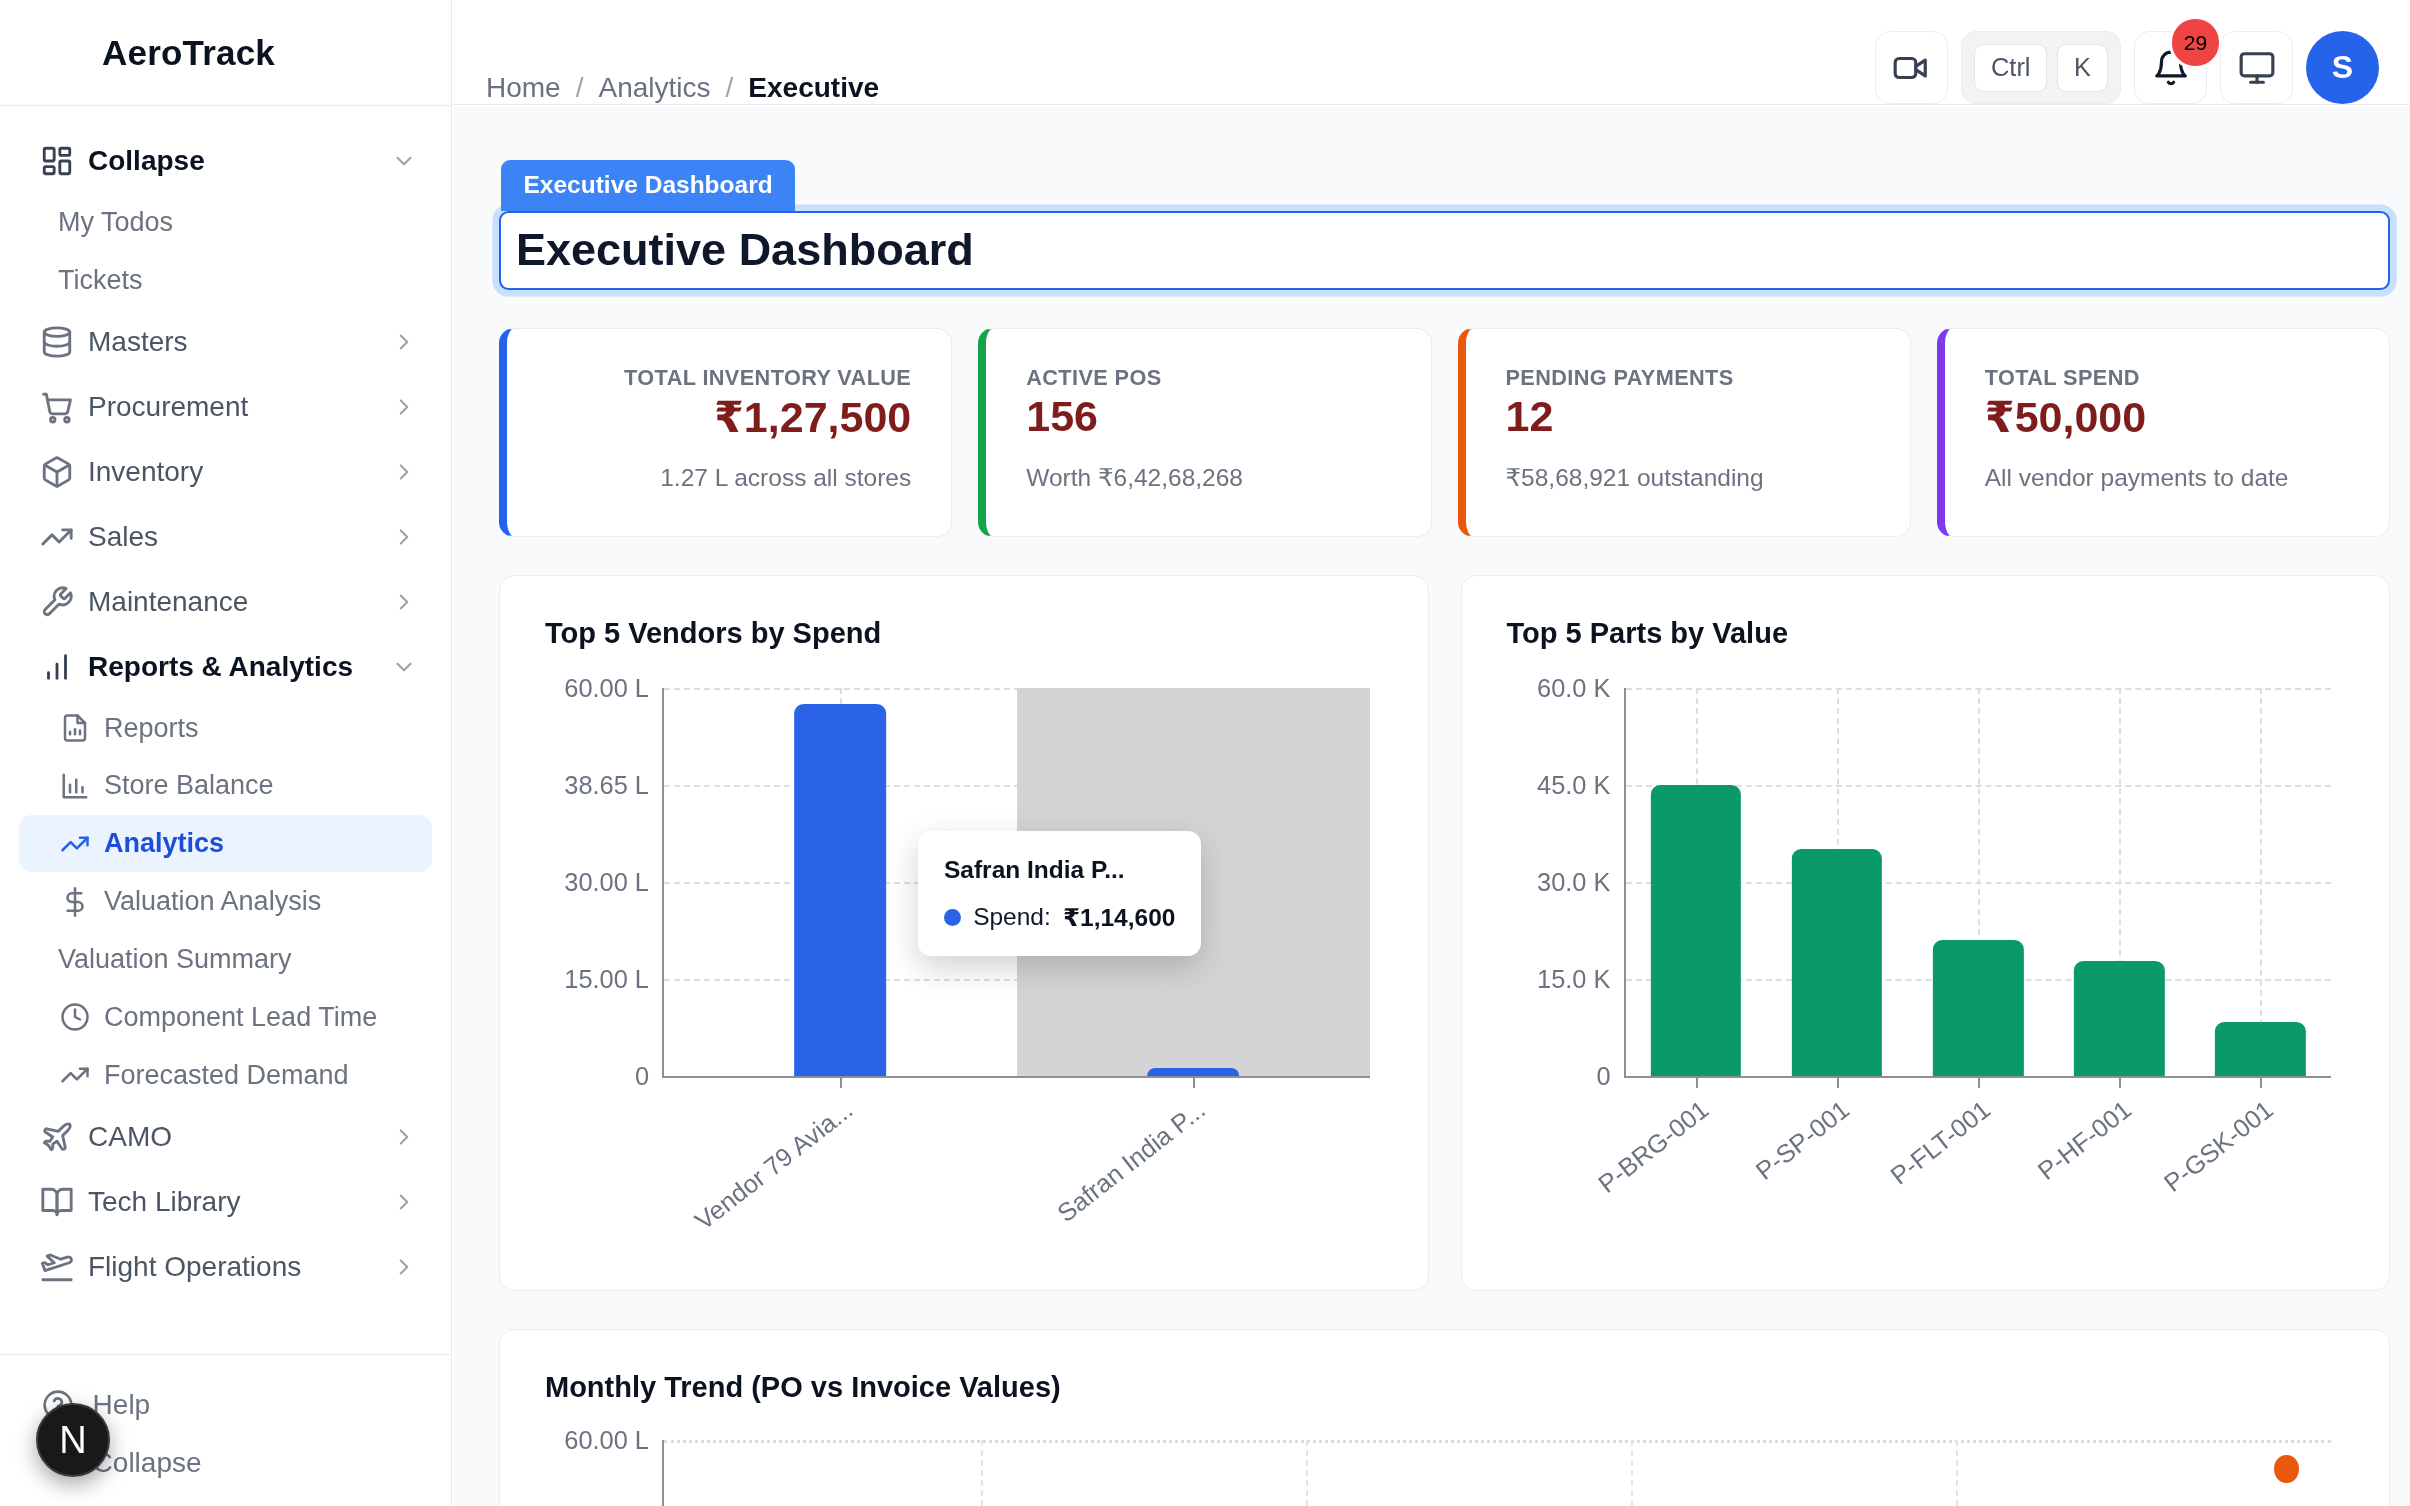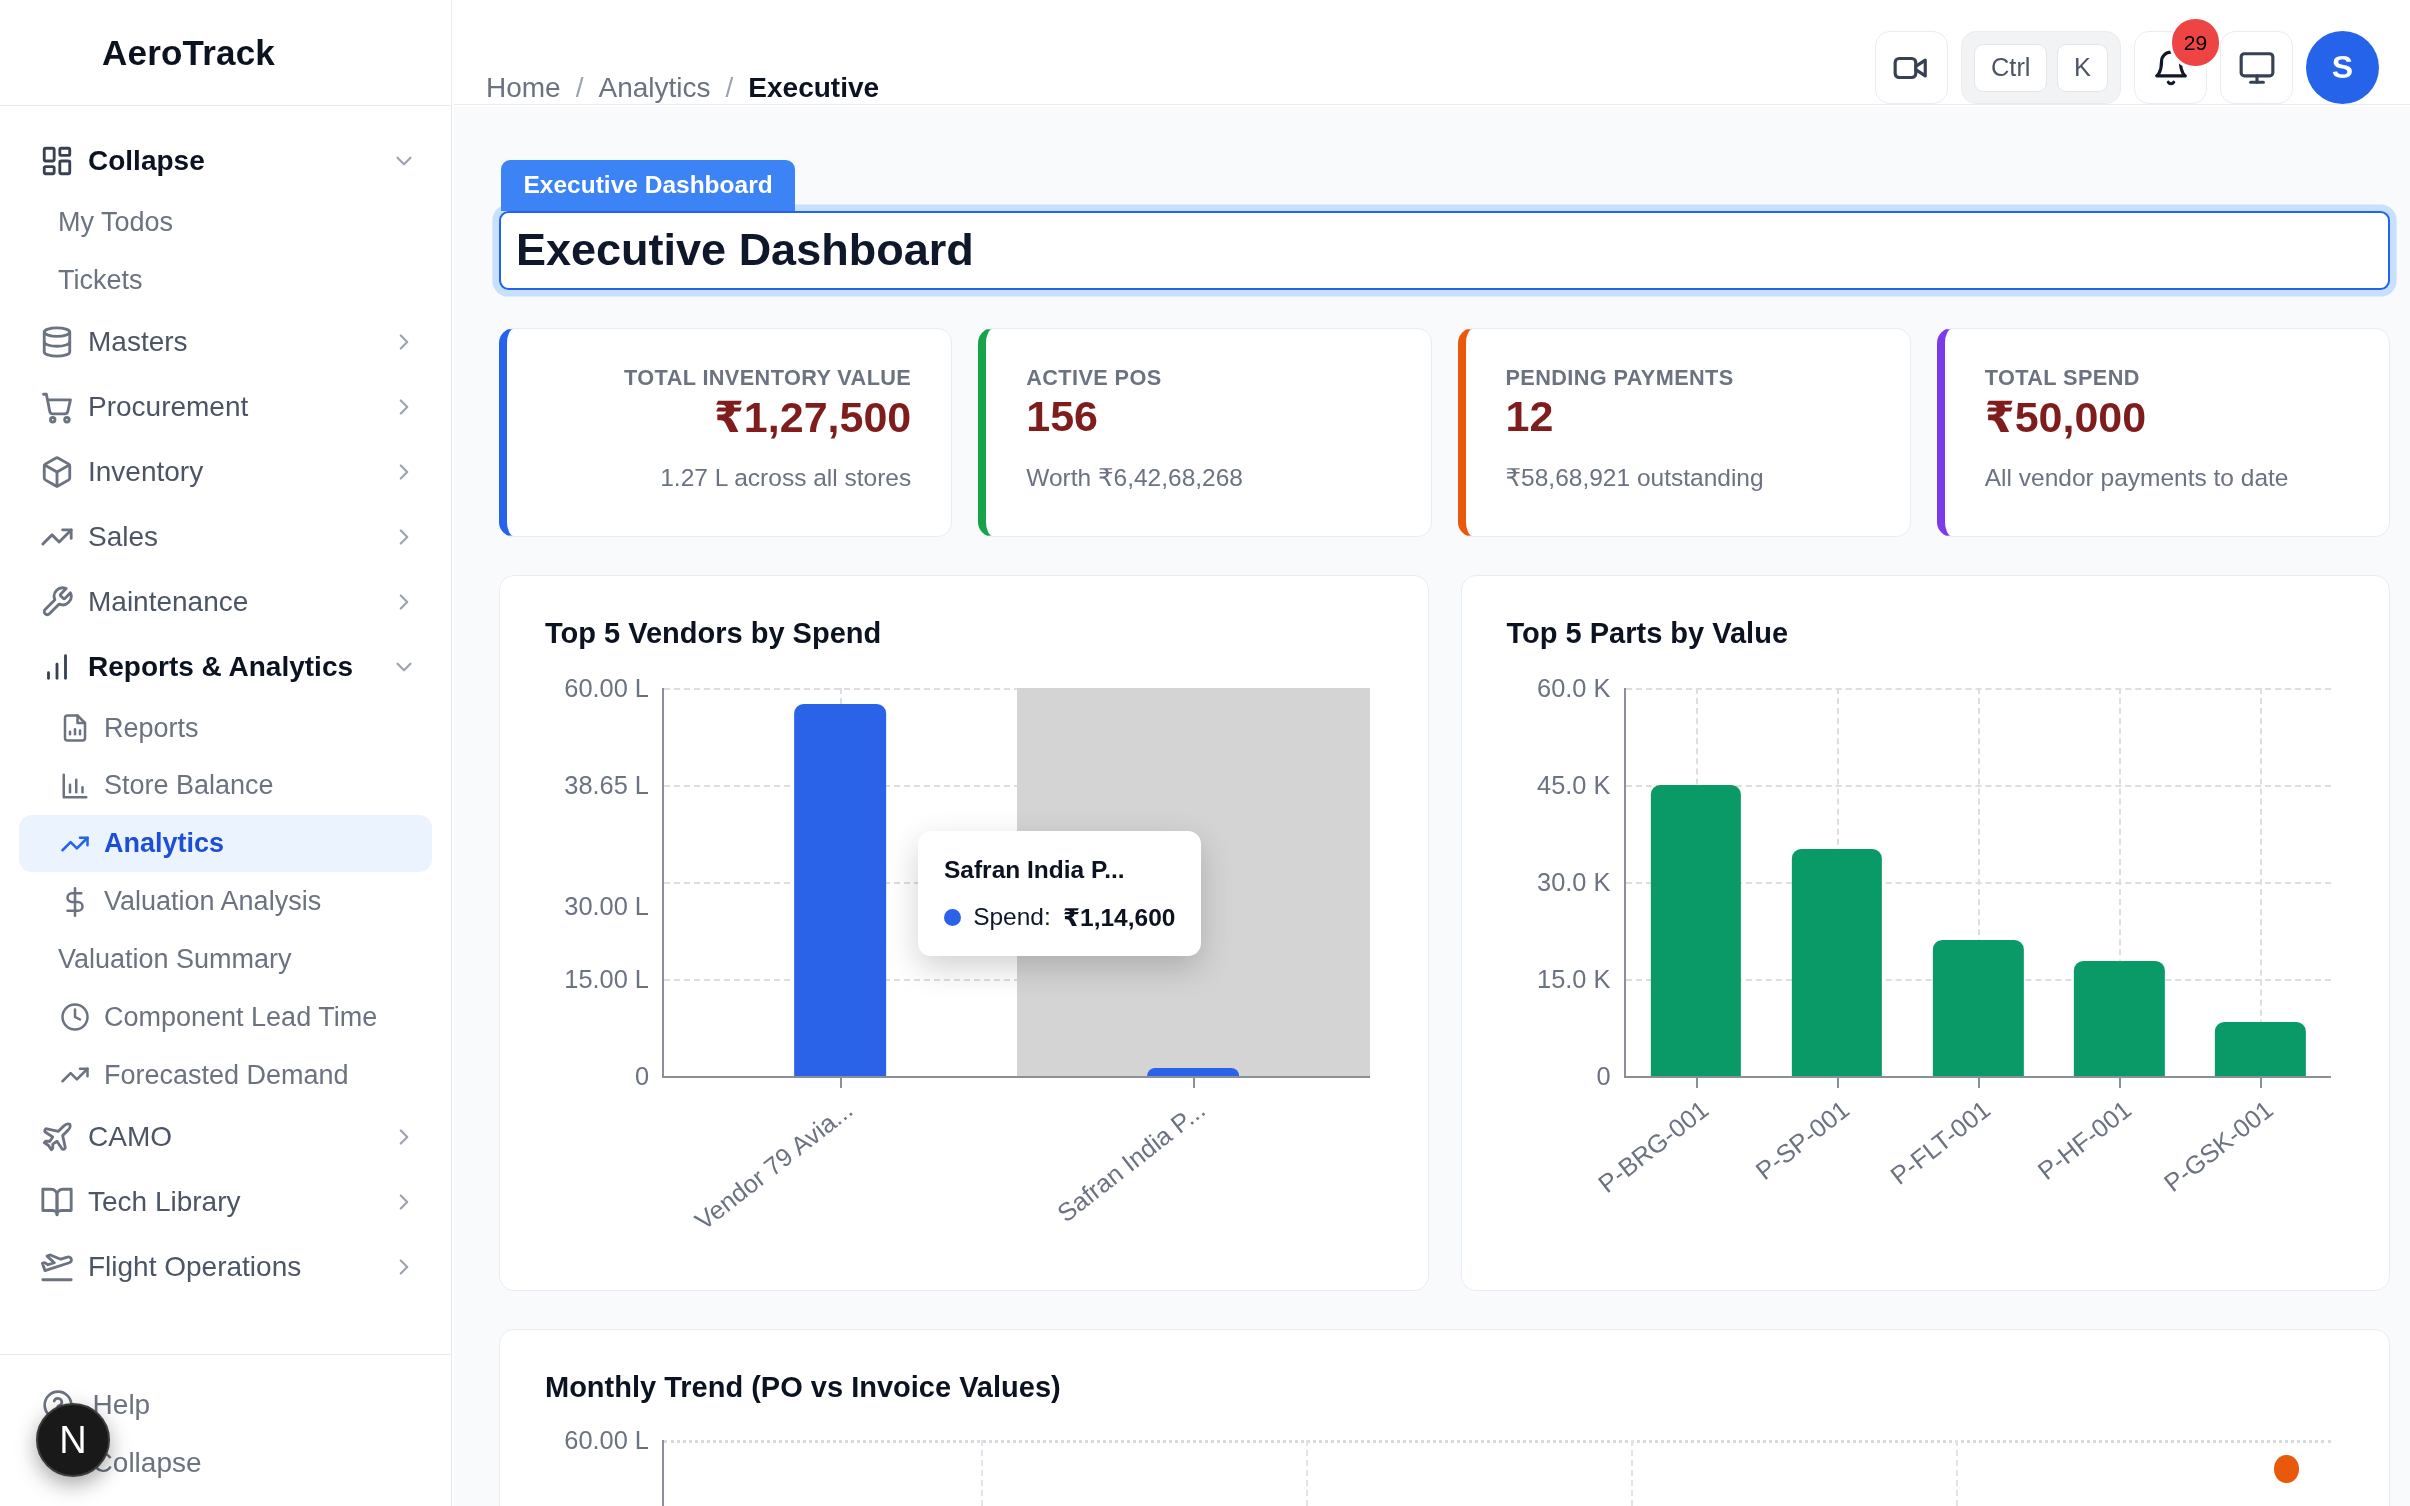--- a/index.html
+++ b/index.html
@@ -429,21 +429,21 @@
     </div>
 
   <div class="charts-row">
     <div class="chart-card">
       <div class="chart-title">Top 5 Vendors by Spend</div>
       <div class="plot" id="plot0">
           <span class="ytick" style="top: 0%;">60.00 L</span>
           <div class="hgrid" style="top: 0%;"></div>
           <span class="ytick" style="top: 25%;">38.65 L</span>
           <div class="hgrid" style="top: 25%;"></div>
-          <span class="ytick" style="top: 50%; margin-top: 24px;">30.00 L</span>
+          <span class="ytick" style="top: 50%;">30.00 L</span>
           <div class="hgrid" style="top: 50%;"></div>
           <span class="ytick" style="top: 75%;">15.00 L</span>
           <div class="hgrid" style="top: 75%;"></div>
           <span class="ytick" style="top: 100%;">0</span>
           <div class="vgrid" style="left: 25%;"></div>
           <div class="vgrid" style="left: 75%;"></div>
           <div class="hoverband" style="left: 50%; width: 50%;"></div>
           <div class="bar" style="left: 25%; width: 13%; transform: translateX(-50%); height: 95.8333%; background: rgb(43, 99, 232);"></div>
           <div class="xtick" style="left: 25%;"></div>
           <div class="xlab-anchor" style="left: 25%;">

